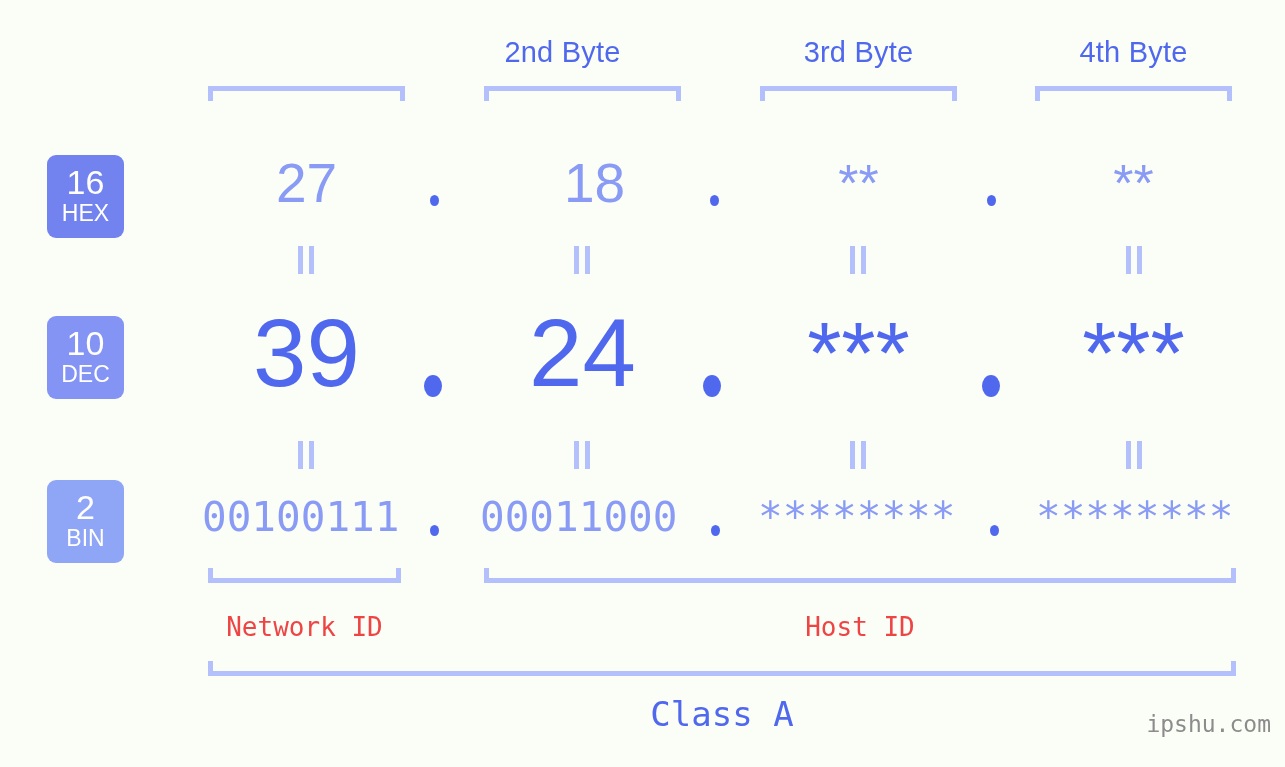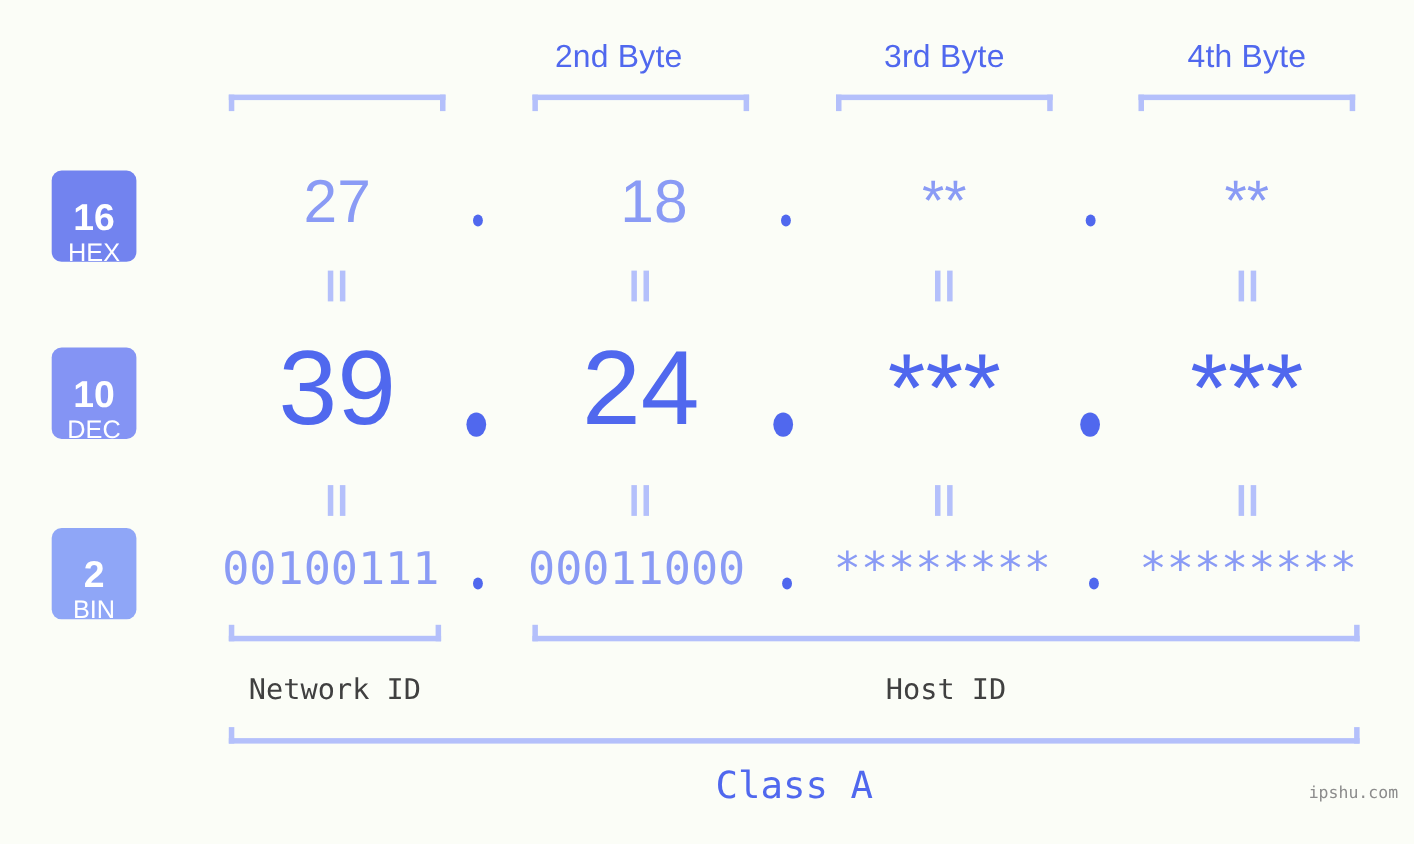--- a/index.html
+++ b/index.html
@@ -62,22 +62,22 @@
     border-radius: 9px;
     color: #ffffff;
     text-align: center;
     box-sizing: border-box;
     font-family: "Liberation Sans", sans-serif;
   }
   .badge .num {
     display: block;
     font-size: 34px;
     line-height: 38px;
-    padding-top: 24px;
-    font-weight: 700;
+    padding-top: 8px;
+    font-weight: 400;
   }
   .badge .abbr {
     display: block;
     font-size: 23px;
     line-height: 25px;
     font-weight: 400;
   }
   .badge-hex { top: 155px; height: 83px; background: #7283ef; }
   .badge-dec { top: 316px; height: 83px; background: #8494f4; }
   .badge-bin { top: 480px; height: 83px; background: #8fa6f7; }
@@ -146,21 +146,21 @@
     display: block;
   }
   .eqbars i:first-child { left: 1px; }
   .eqbars i:last-child  { left: 12px; }
 
   
   .idlabel {
     position: absolute;
     text-align: center;
     font-size: 26px;
-    color: #404040;
+    color: #ef4444;
     font-family: "DejaVu Sans Mono", monospace;
     white-space: nowrap;
     line-height: 30px;
   }
 
   
   .classlabel {
     position: absolute;
     text-align: center;
     font-size: 34px;
@@ -168,21 +168,21 @@
     font-family: "DejaVu Sans Mono", monospace;
     white-space: nowrap;
     line-height: 40px;
   }
 
   
   .watermark {
     position: absolute;
     right: 14px;
     top: 711px;
-    font-size: 15px;
+    font-size: 23px;
     color: #8c8c8c;
     font-family: "DejaVu Sans Mono", monospace;
     white-space: nowrap;
   }
 </style>
 </head>
 <body>
 
 <div class="stage">
 

